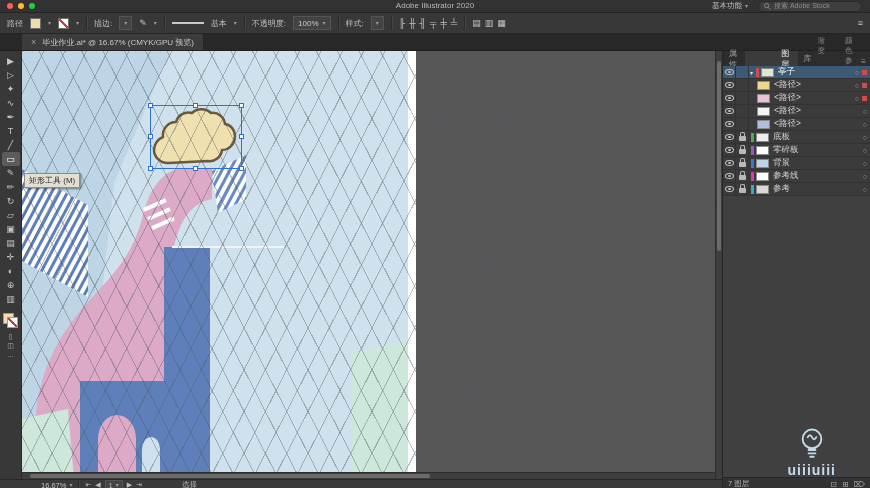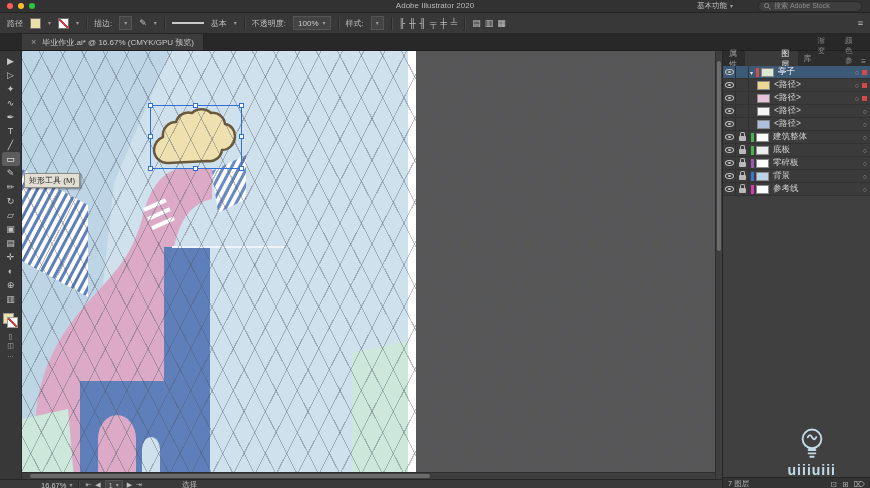--- a/index.html
+++ b/index.html
@@ -4,21 +4,21 @@
 <style>
   html,body{margin:0;padding:0;background:#222;}
   .window{position:relative;width:870px;height:488px;background:#3c3c3c;overflow:hidden;
     font-family:"Liberation Sans","DejaVu Sans",sans-serif;color:#ccc;-webkit-font-smoothing:antialiased;}
 
   
   .titlebar{height:12px;background:#323232;border-bottom:1px solid #232323;position:relative;}
   .traffic{position:absolute;left:7px;top:3px;display:flex;gap:5px;}
   .traffic span{width:6px;height:6px;border-radius:50%;display:block;}
   .tb-title{position:absolute;left:50%;top:1px;transform:translateX(-50%);font-size:8px;color:#b8b8b8;white-space:nowrap;}
-  .tb-right{position:absolute;right:8px;top:1px;display:flex;align-items:center;gap:25px;height:10px;}
+  .tb-right{position:absolute;right:8px;top:1px;display:flex;align-items:center;gap:10px;height:10px;}
   .workspace{font-size:7.5px;color:#c0c0c0;display:flex;align-items:center;gap:3px;}
   .searchbox{display:flex;align-items:center;gap:3px;background:#3e3e3e;border:1px solid #292929;border-radius:6px;
     height:9px;padding:0 5px;width:92px;font-size:7px;color:#8f8f8f;white-space:nowrap;overflow:hidden;}
   .caret{font-size:6px;color:#9a9a9a;line-height:1;}
 
   
   .controlbar{height:20px;background:#383838;border-bottom:1px solid #242424;display:flex;align-items:center;
     gap:7px;padding:0 7px;font-size:8px;white-space:nowrap;}
   .cb-label{color:#bdbdbd;}
   .cb-sep{width:1px;height:13px;background:#2a2a2a;box-shadow:1px 0 0 #474747;}
@@ -373,32 +373,20 @@
           <span class="eyec">
               <span class="eye"></span>
             </span>
           <span class="indent"></span>
           <span style="width:8px"></span>
           <span class="thumb" style="background:#aebfdd"></span>
           <span class="lname">&lt;路径&gt;</span>
           <span class="target">○</span>
         </div>
 
-        <div class="lrow">
-          <span class="eyec">
-              <span class="eye"></span>
-            </span>
-          <span class="lockc">
-              <span class="lockicon"></span>
-            </span>
-          <span class="bar" style="background:#45b14c"></span>
-          <span class="thumb" style="background:#ffffff"></span>
-          <span class="lname">建筑整体</span>
-          <span class="target">○</span>
-        </div>
 
         <div class="lrow">
           <span class="eyec">
               <span class="eye"></span>
             </span>
           <span class="lockc">
               <span class="lockicon"></span>
             </span>
           <span class="bar" style="background:#45b14c"></span>
           <span class="thumb" style="background:#ededed"></span>
@@ -438,20 +426,32 @@
             </span>
           <span class="lockc">
               <span class="lockicon"></span>
             </span>
           <span class="bar" style="background:#d63bb0"></span>
           <span class="thumb" style="background:#ffffff"></span>
           <span class="lname">参考线</span>
           <span class="target">○</span>
         </div>
 
+        <div class="lrow">
+          <span class="eyec">
+              <span class="eye"></span>
+            </span>
+          <span class="lockc">
+              <span class="lockicon"></span>
+            </span>
+          <span class="bar" style="background:#3aa4d2"></span>
+          <span class="thumb" style="background:#d8d8d8"></span>
+          <span class="lname">参考</span>
+          <span class="target">○</span>
+        </div>
       </div>
 
       <div class="pspace"></div>
 
       <div class="pfooter">
         <span>7 图层</span>
         <span class="pficons">
           <span>⊡</span>
           <span>⊞</span>
           <span>⌦</span>

